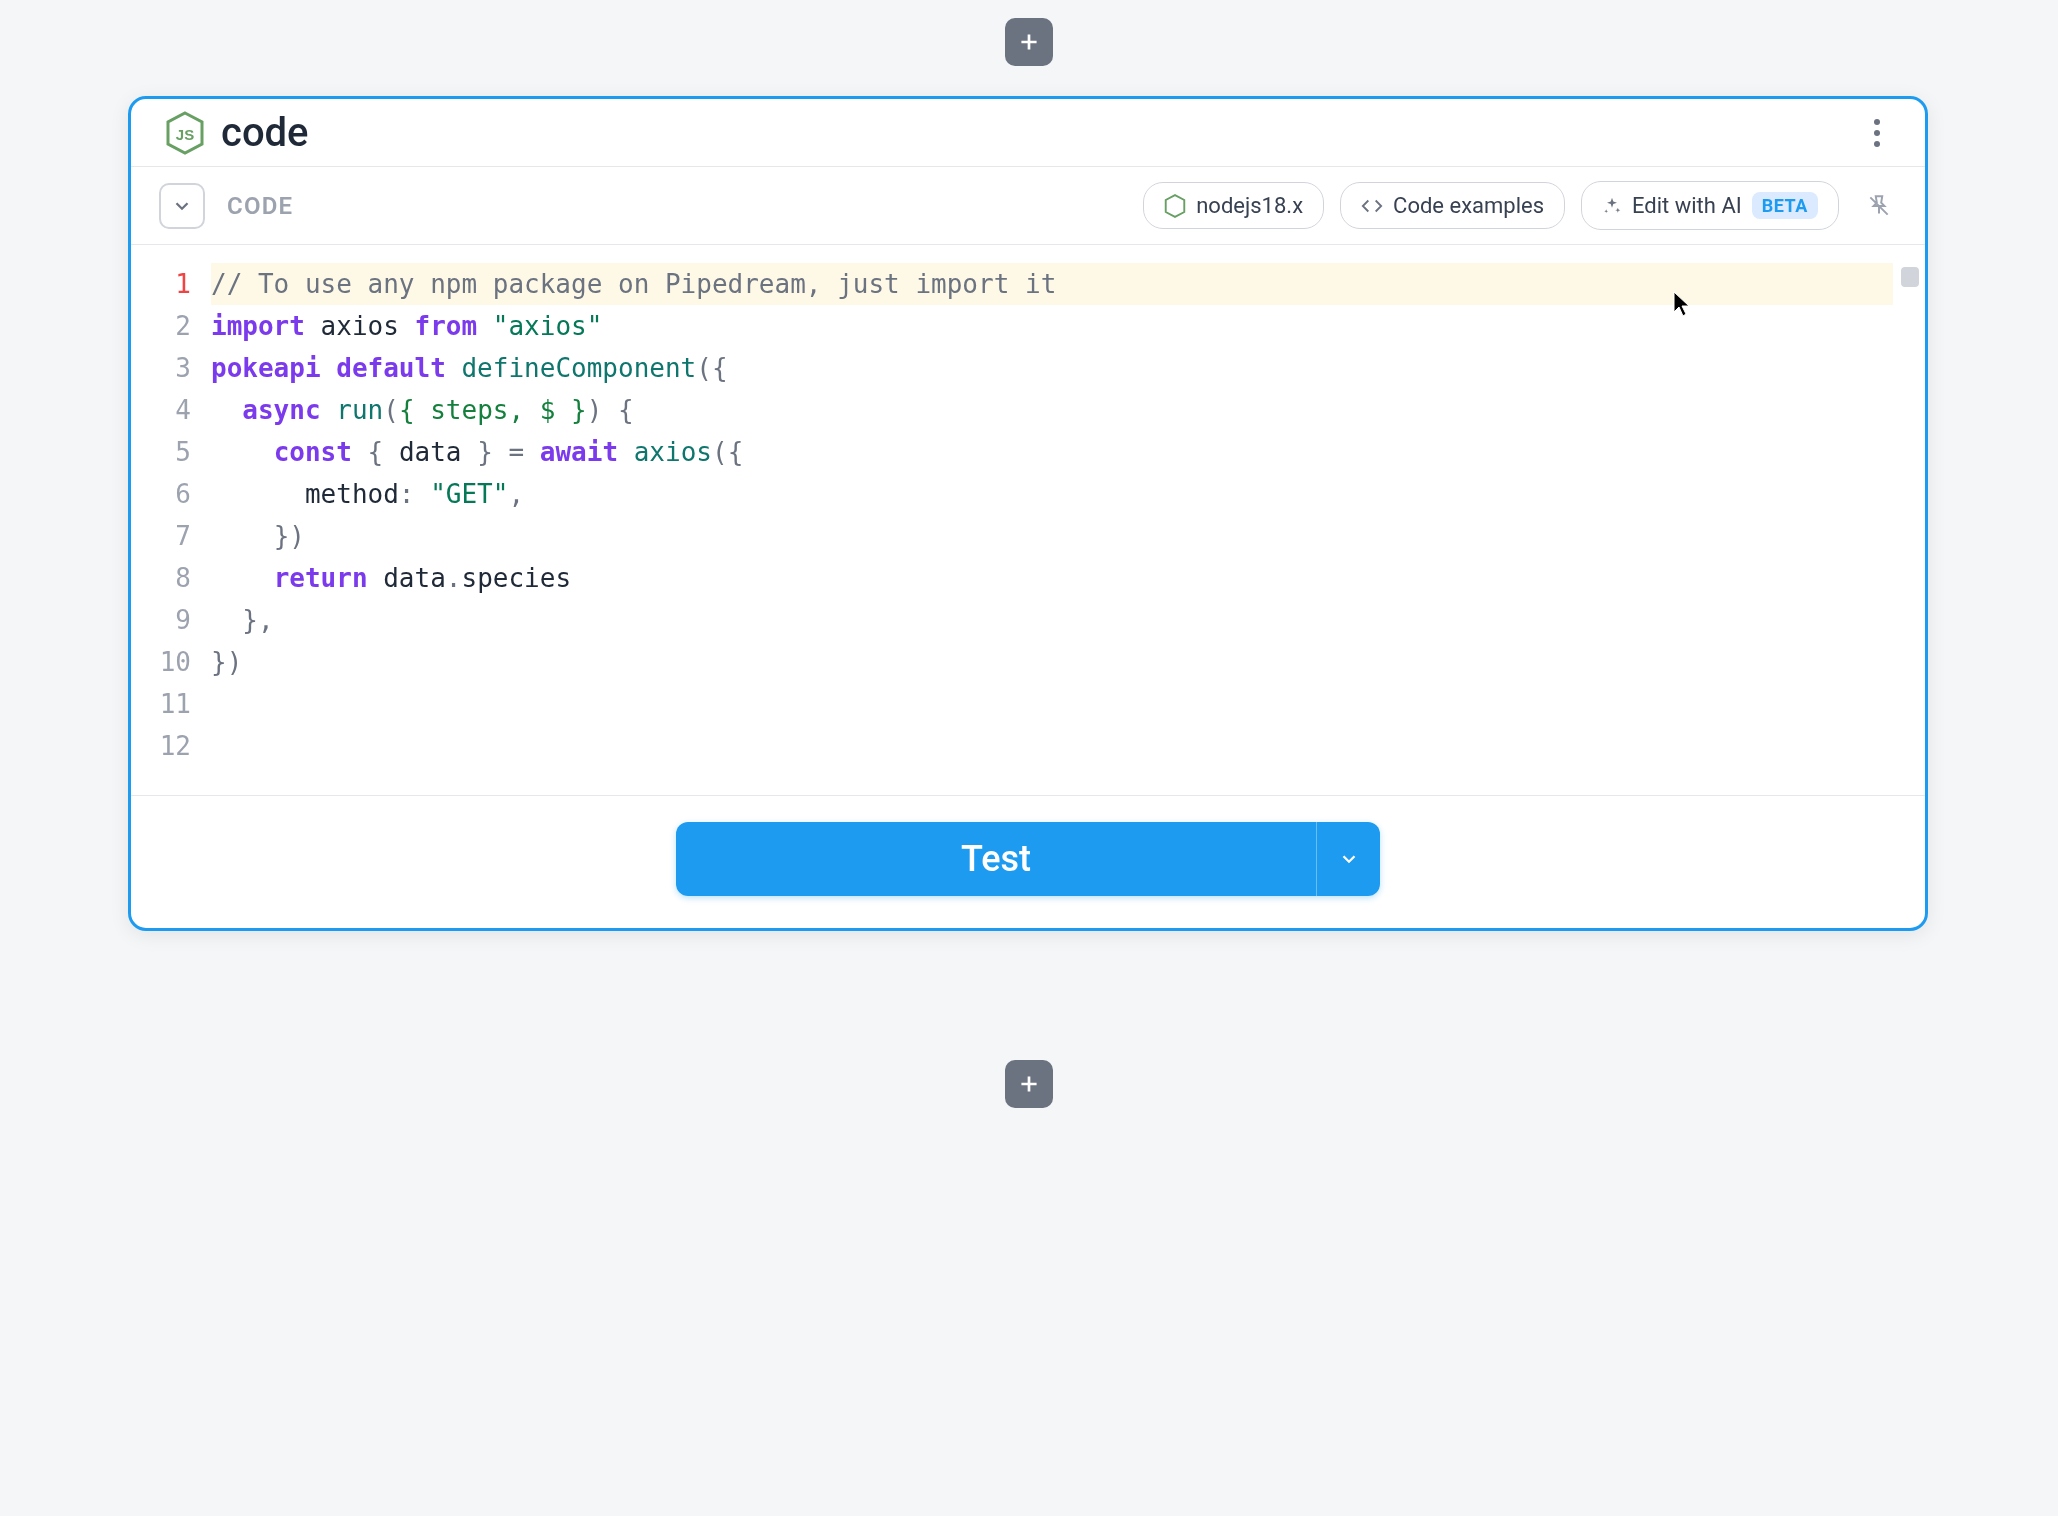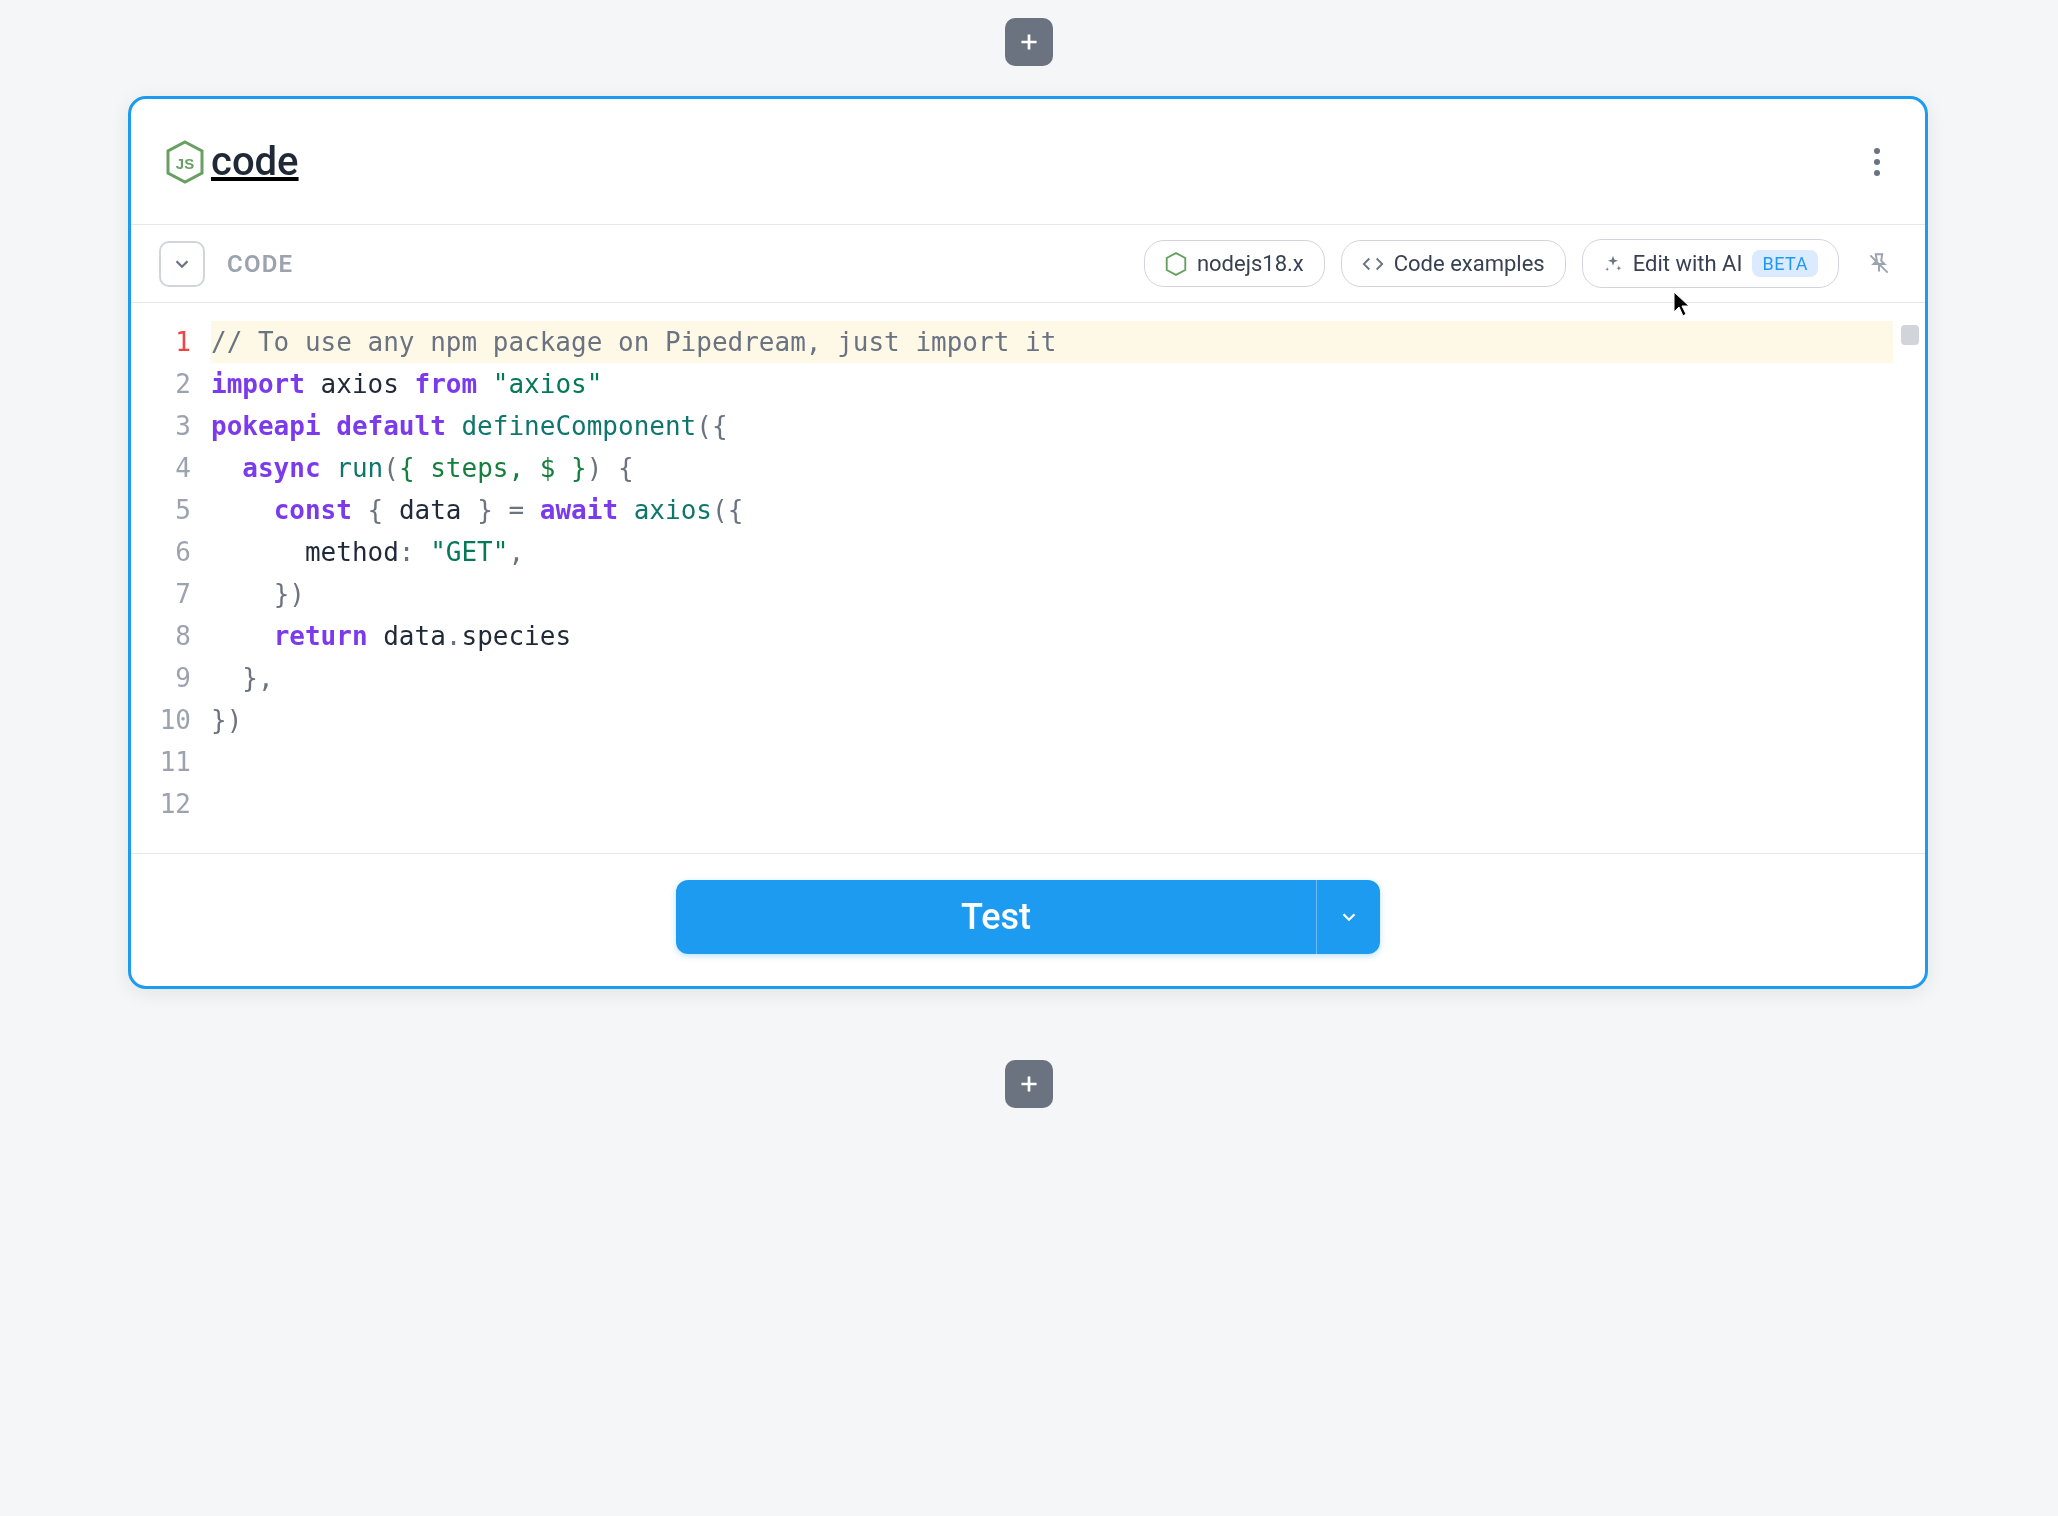--- a/index.html
+++ b/index.html
@@ -35,23 +35,22 @@
       background: #fff;
       border: 3px solid #1d9bf0;
       border-radius: 18px;
       box-shadow: 0 4px 20px rgba(0,0,0,0.08);
       overflow: hidden;
     }
 
     .card-header {
       display: flex;
       align-items: center;
-      padding: 39px 32px;
-      gap: 4px;
-      text-decoration: underline;
+      padding: 10px 32px;
+      gap: 14px;
     }
     .nodejs-logo {
       width: 44px; height: 44px;
       display: flex; align-items: center; justify-content: center;
     }
     .nodejs-hex {
       width: 40px; height: 44px;
       position: relative;
     }
     .step-title {
@@ -104,21 +103,21 @@
       font-size: 22px;
       color: #374151;
       cursor: pointer;
     }
     .pill .small-hex { width: 22px; height: 24px; }
     .pill .code-icon { width: 22px; height: 22px; stroke: #6b7280; stroke-width: 2; fill: none; }
     .pill .sparkle-icon { width: 20px; height: 20px; fill: #6b7280; }
     .beta-badge {
       background: #dbeafe;
       color: #1d9bf0;
-      font-weight: 400;
+      font-weight: 700;
       font-size: 18px;
       padding: 3px 10px;
       border-radius: 8px;
       letter-spacing: 0.03em;
     }
     .pin-icon-wrap {
       display: flex; align-items: center; justify-content: center;
       width: 36px; height: 36px; cursor: pointer;
       margin-left: 6px;
     }

